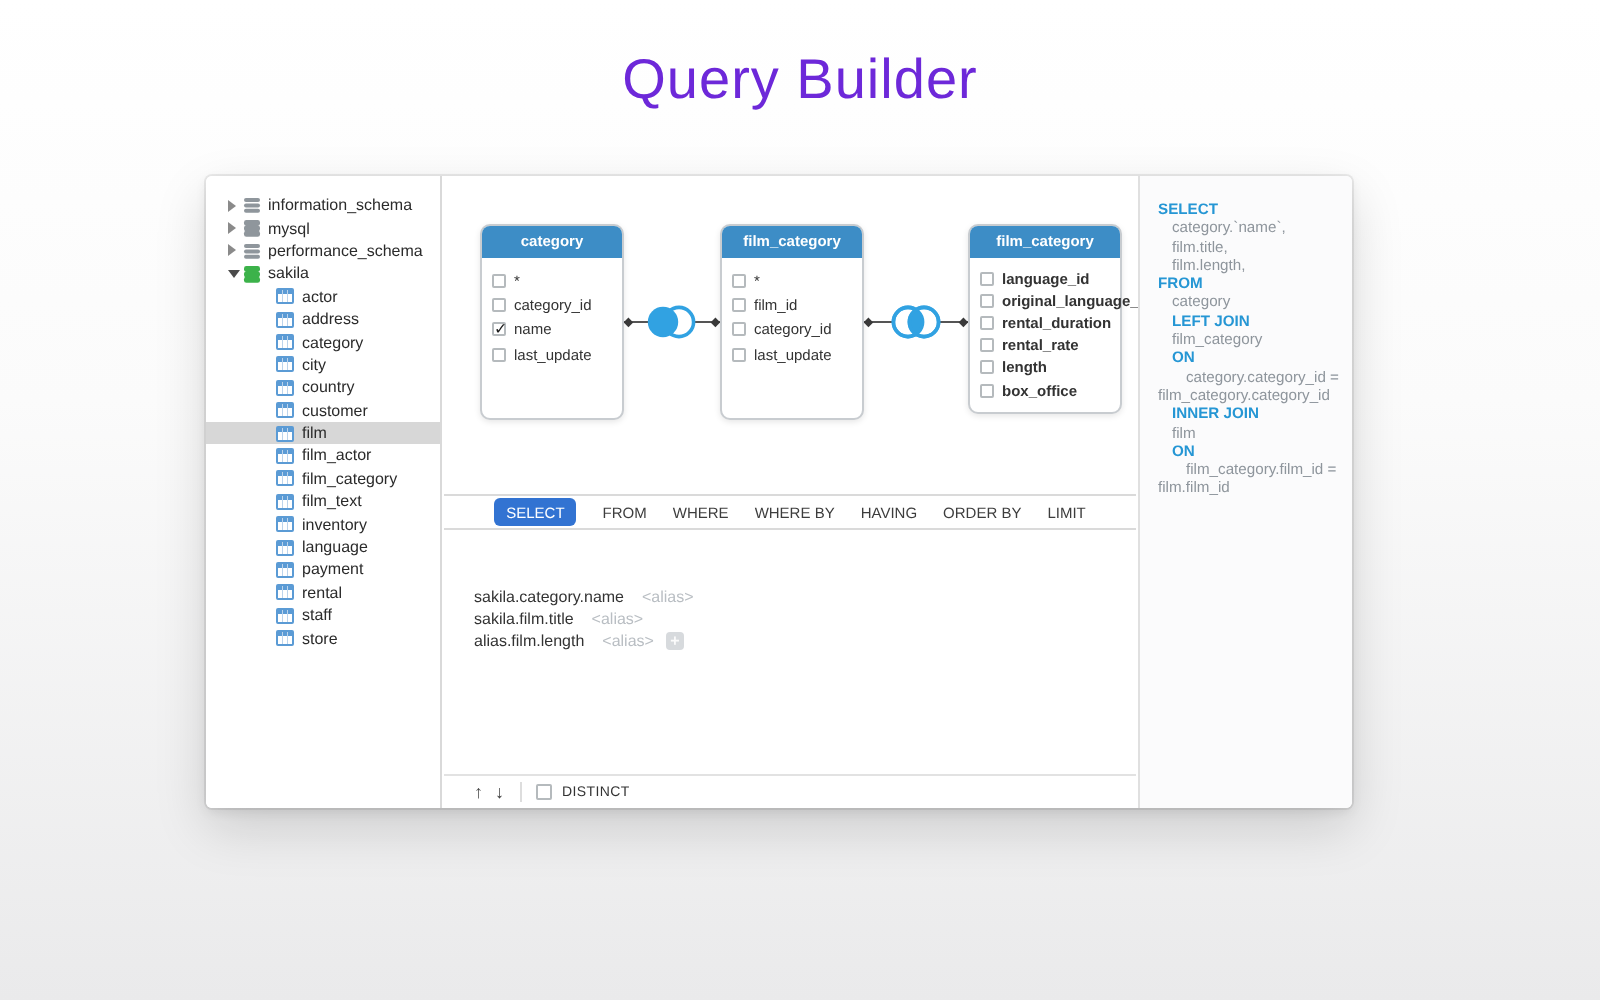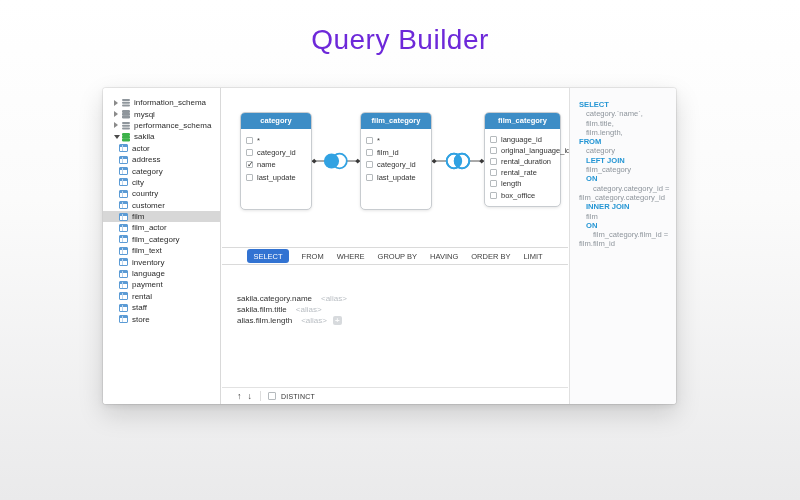--- a/index.html
+++ b/index.html
@@ -20,41 +20,41 @@
     box-shadow:0 0 0 1px rgba(0,0,0,.07), 0 10px 26px rgba(0,0,0,.15), 0 2px 6px rgba(0,0,0,.08);
   }
   
   .tree {
     position:absolute; left:0; top:0; width:118px; height:316px;
     border-right:1px solid #d9d9d9; padding-top:9px; overflow:hidden;
     background:#fff; border-radius:3px 0 0 3px;
   }
   .trow { height:11.4px; display:flex; align-items:center; font-size:8px; color:#2b2b2b; white-space:nowrap; }
   .trow.db { padding-left:11px; }
-  .trow.tbl { padding-left:16px; }
+  .trow.tbl { padding-left:35px; }
   .trow.selected { background:#d7d7d7; }
   .tri { width:8px; display:flex; align-items:center; }
   .tri-r { width:0; height:0; border-left:4px solid #8a8a8a; border-top:3px solid transparent; border-bottom:3px solid transparent; }
   .tri-d { width:0; height:0; border-top:4px solid #4a4a4a; border-left:3px solid transparent; border-right:3px solid transparent; }
   .db-ic { width:8px; height:2.4px; border-radius:1.2px; background:#8f969c;
            box-shadow:0 2.7px 0 #8f969c, 0 5.4px 0 #8f969c; margin:-5px 4px 0 0; }
   .db-ic.green { background:#3cb24a; box-shadow:0 2.7px 0 #3cb24a, 0 5.4px 0 #3cb24a; }
   .tbl-ic { width:9px; height:8px; border:1px solid #5b9bd5; border-radius:1px; margin-right:4px; flex:none;
             background:
               linear-gradient(90deg, transparent 2px, #bcd4ec 2px, #bcd4ec 2.7px, transparent 2.7px, transparent 4.5px, #bcd4ec 4.5px, #bcd4ec 5.2px, transparent 5.2px),
               linear-gradient(#5b9bd5 0 2.2px, #fff 2.2px); }
   
   .canvas { position:absolute; left:119px; top:0; width:346px; height:316px; background:#fff; }
   .entity { position:absolute; background:#fff; border:1px solid #c8ccd0; border-radius:5px;
             box-shadow:0 1px 3px rgba(0,0,0,.10); }
   .ehead { height:16px; background:#3d8dc6; border-radius:4px 4px 0 0; color:#fff;
            font-size:7.5px; font-weight:bold; text-align:center; line-height:16px; }
   .efields { padding:5px 0 0 5px; }
   .efield { height:12.3px; display:flex; align-items:center; gap:4px; }
-  .compact .efield { height:11.1px; }
+  .compact .efield { height:11.1px;font-weight:bold; }
   .cb { width:7px; height:7px; border:1px solid #b5babd; border-radius:1px; background:#fff; flex:none;
         font-size:8px; line-height:5px; text-align:center; color:#1a1a1a; overflow:visible; }
   .fname { font-size:7.5px; color:#333; white-space:nowrap; }
   .conn { position:absolute; }
   
   .tabbar { position:absolute; left:0; top:159px; width:346px; height:18px;
             border-top:1px solid #dadada; border-bottom:1px solid #dadada;
             display:flex; align-items:center; justify-content:center; gap:13px; }
   .tab { font-size:7.5px; color:#3d3d3d; padding:2.5px 0; border-radius:3px; white-space:nowrap; }
   .tab.active { background:#3273d2; color:#fff; padding:2.5px 6px; }
@@ -274,21 +274,21 @@
             <span class="cb"></span>
             <span class="fname">box_office</span>
           </div>
       </div>
     </div>
 
     <div class="tabbar">
       <span class="tab active">SELECT</span>
       <span class="tab">FROM</span>
       <span class="tab">WHERE</span>
-      <span class="tab">GROUP BY</span>
+      <span class="tab">WHERE BY</span>
       <span class="tab">HAVING</span>
       <span class="tab">ORDER BY</span>
       <span class="tab">LIMIT</span>
     </div>
 
     <div class="fieldrows">
       <div class="frow">
         <span>sakila.category.name</span>
         <span class="alias">&lt;alias&gt;</span>
       </div>

